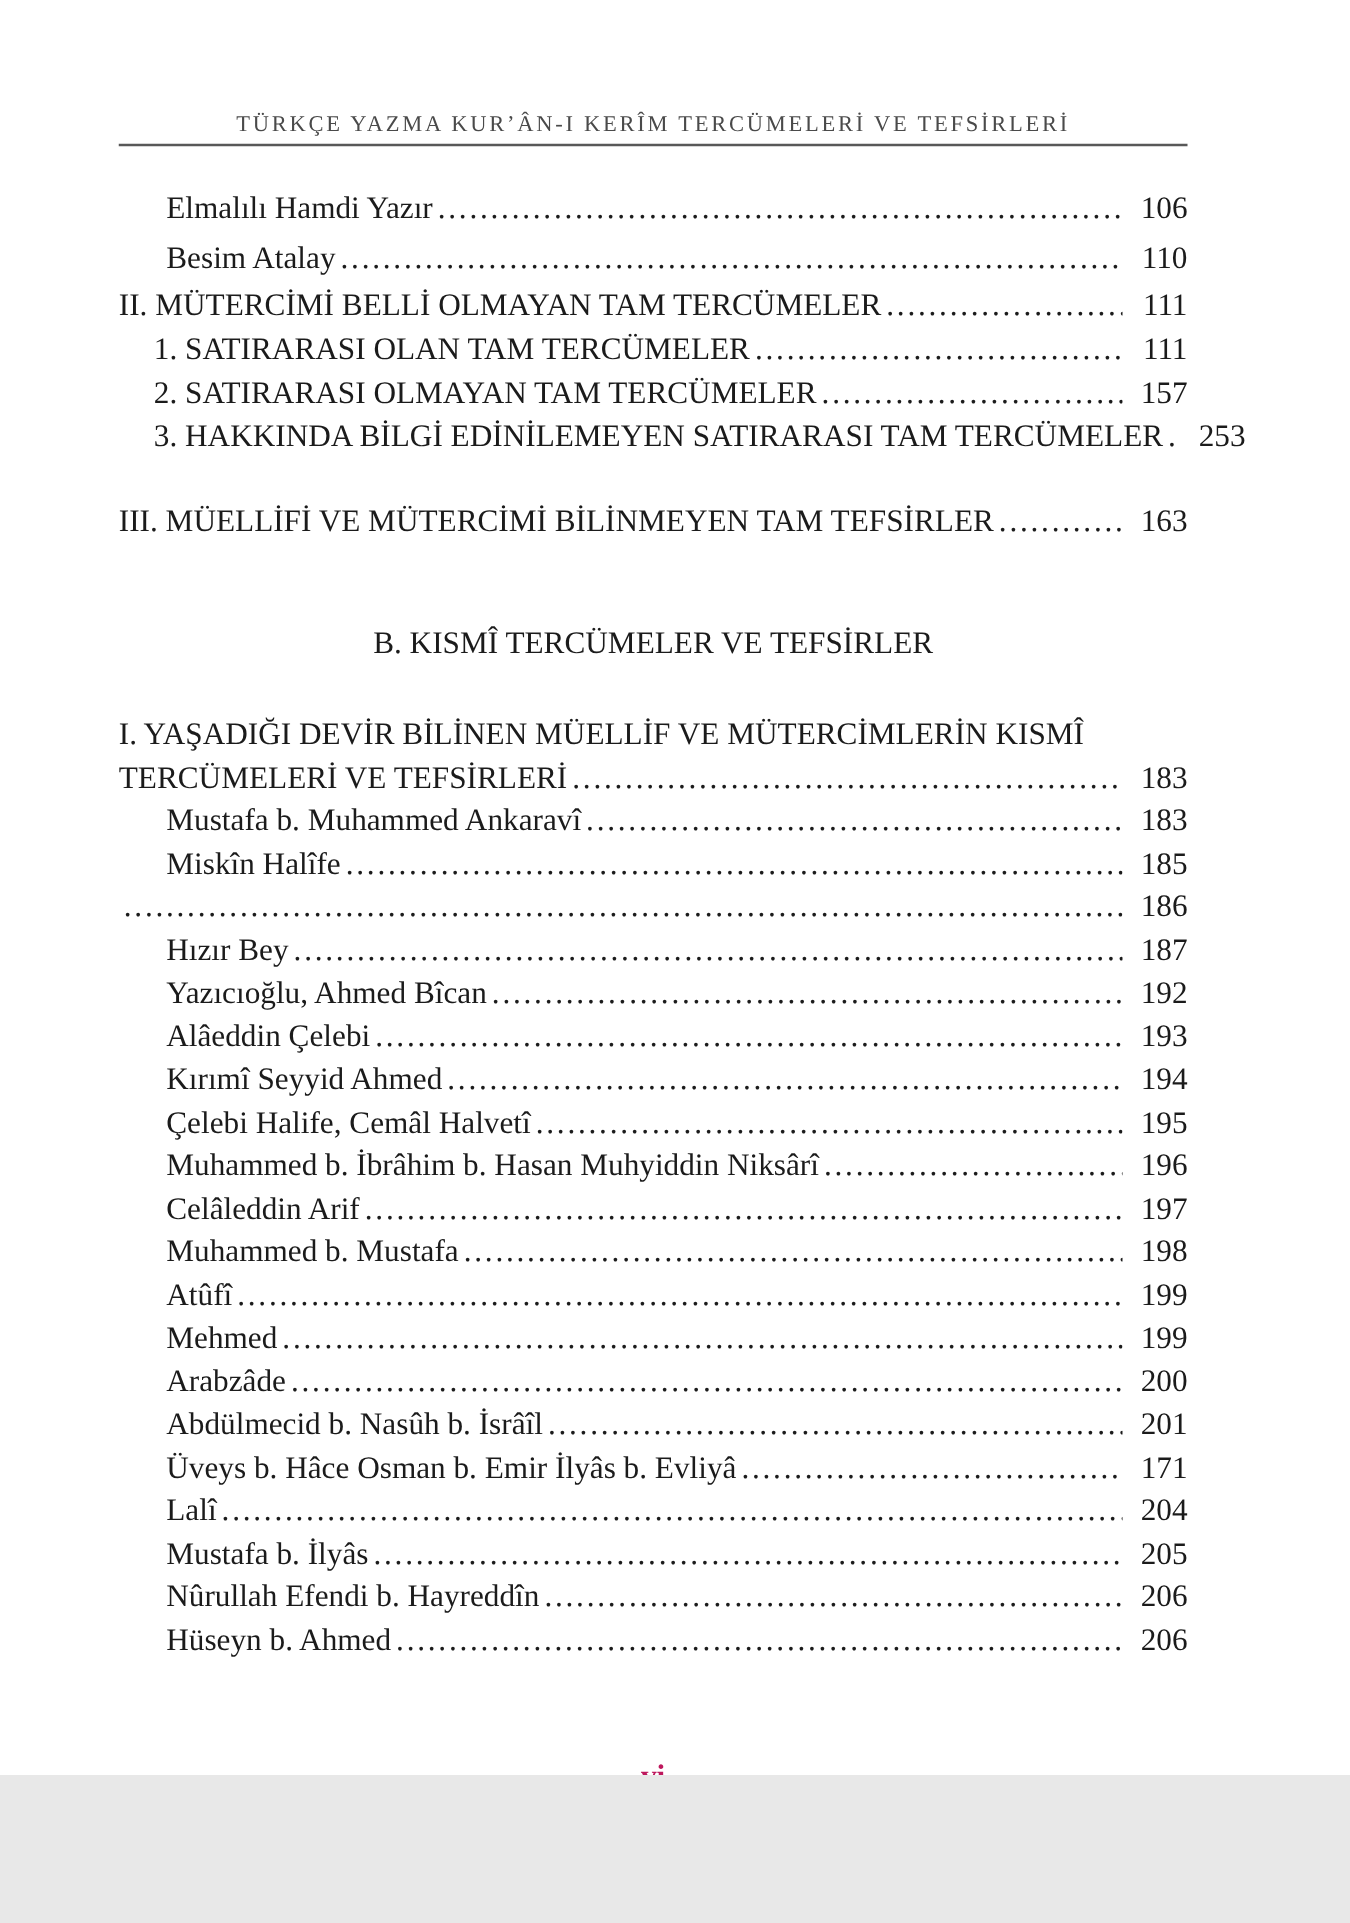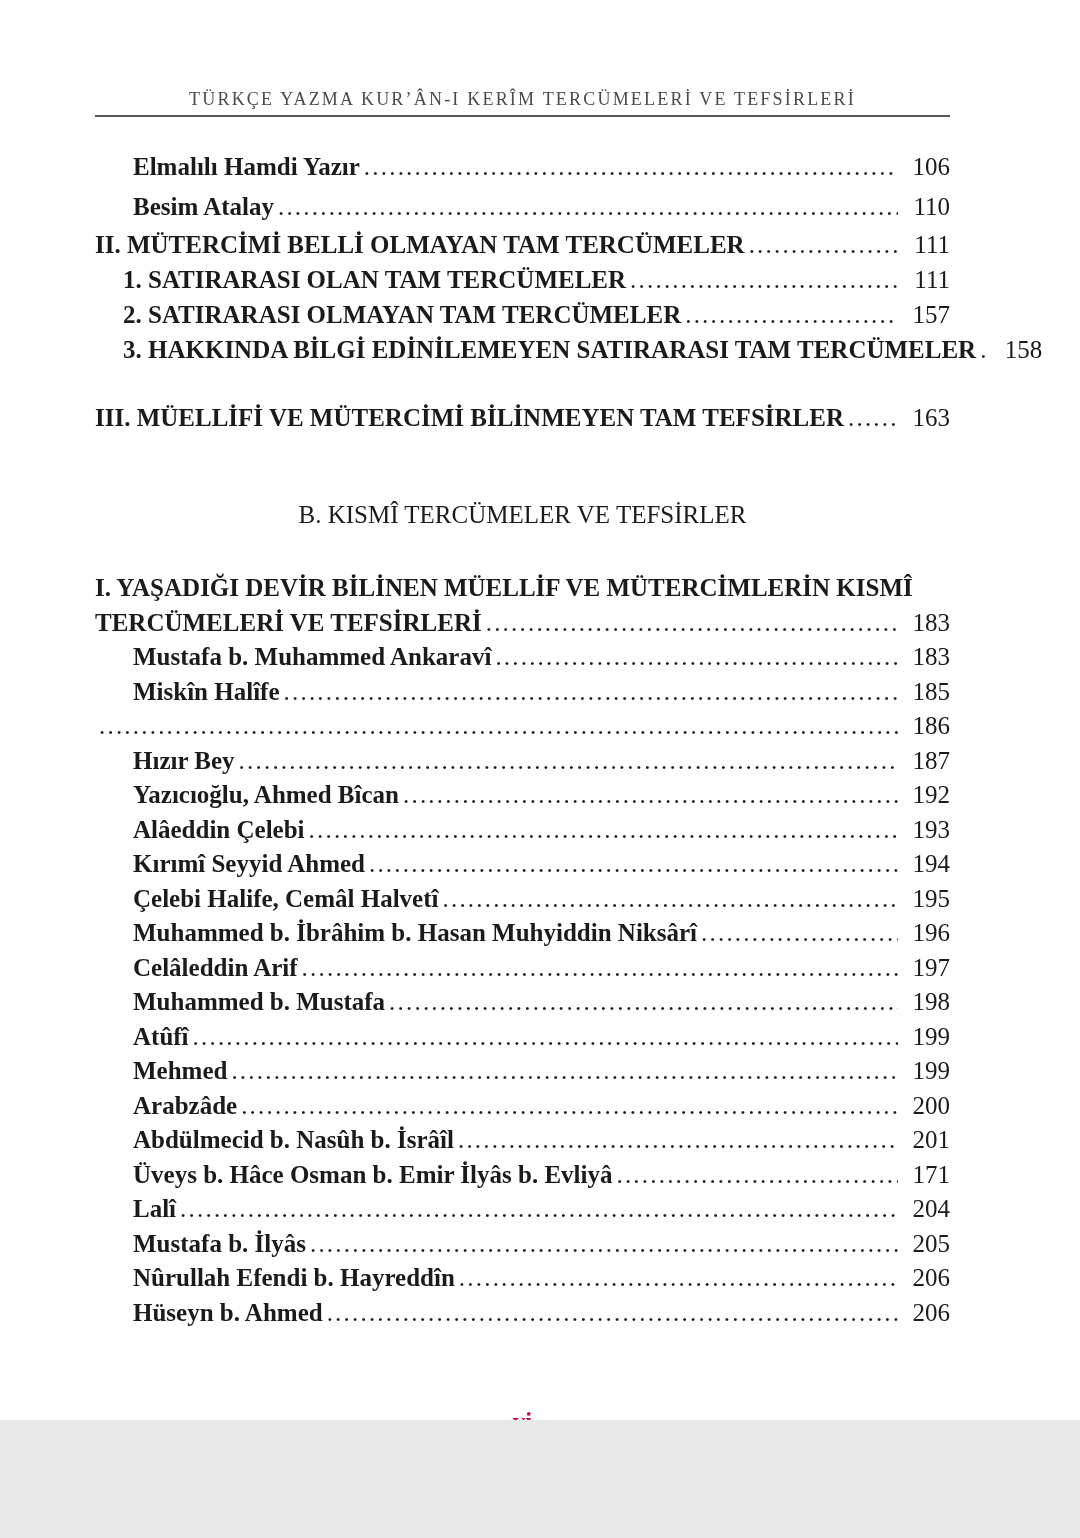--- a/index.html
+++ b/index.html
@@ -31,21 +31,21 @@
     border:none;
     border-top:2px solid #585858;
     margin:5px 0 0 0;
   }
   .toc{font-size:25px;}
   .toc-block{display:block;}
   .toc-row{
     display:flex;
     align-items:flex-start;
   }
-  .toc-label{flex:0 1 auto; white-space:nowrap;font-weight:bold;}
+  .toc-label{flex:0 1 auto; white-space:nowrap;}
   .toc-leader{
     flex:1 1 0;
     min-width:10px;
     overflow:hidden;
     white-space:nowrap;
     letter-spacing:2.2px;
     padding-left:4px;
   }
   .toc-page{
     flex:0 0 auto;
@@ -115,21 +115,21 @@
             <span class="toc-page">111</span>
           </div>
           <div class="toc-row lvl-sub">
             <span class="toc-label">2. SATIRARASI OLMAYAN TAM TERCÜMELER</span>
             <span class="toc-leader">............................................................................................................................................................................................................................</span>
             <span class="toc-page">157</span>
           </div>
           <div class="toc-row lvl-sub">
             <span class="toc-label">3. HAKKINDA BİLGİ EDİNİLEMEYEN SATIRARASI TAM TERCÜMELER</span>
             <span class="toc-leader">............................................................................................................................................................................................................................</span>
-            <span class="toc-page">158</span>
+            <span class="toc-page">253</span>
           </div>
         </div>
         <div class="toc-block block-2">
           <div class="toc-row lvl-roman">
             <span class="toc-label">III. MÜELLİFİ VE MÜTERCİMİ BİLİNMEYEN TAM TEFSİRLER</span>
             <span class="toc-leader">............................................................................................................................................................................................................................</span>
             <span class="toc-page">163</span>
           </div>
         </div>
         <div class="toc-heading block-3">B. KISMÎ TERCÜMELER VE TEFSİRLER</div>

